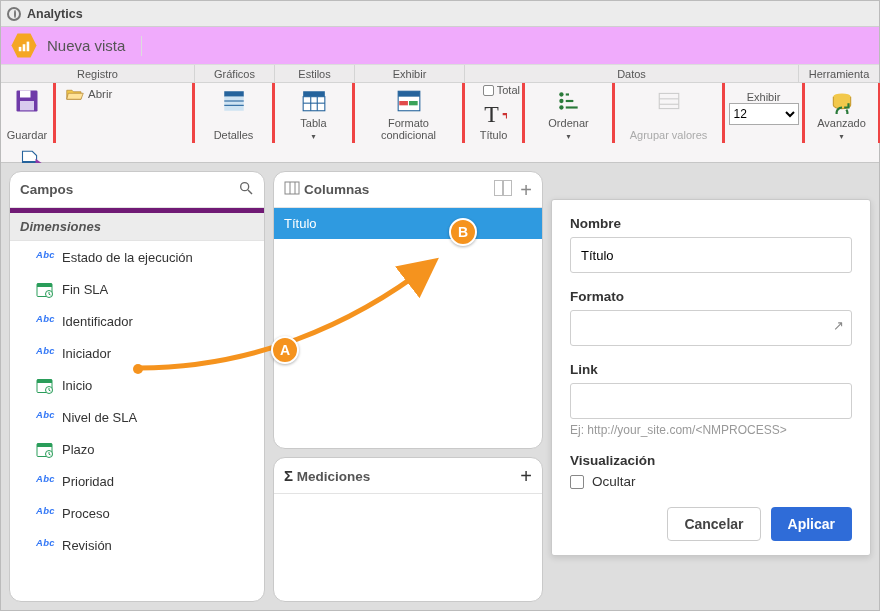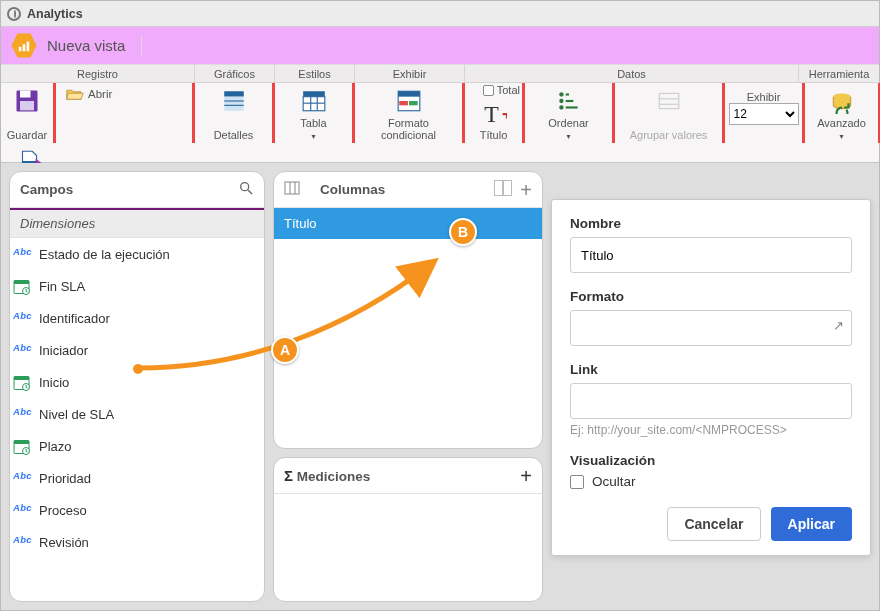--- a/index.html
+++ b/index.html
@@ -58,32 +58,32 @@
   .workspace{
     position:absolute; left:0; right:0; top:162px; bottom:0; background:#dedede;
     display:grid; grid-template-columns:256px 270px 1fr; gap:8px; padding:8px;
   }
 
   
   .panel{ background:#fff; border:1px solid #c9c9c9; border-radius:12px; display:flex; flex-direction:column; min-height:0;}
   .panelhead{ height:36px; display:flex; align-items:center; justify-content:space-between; padding:0 10px; border-bottom:1px solid #e3e3e3;}
   .panelhead .name{ font-weight:700; font-size:13.5px; color:#555;}
   .panelhead .search svg{width:16px;height:16px;stroke:#666;fill:none;}
-  .subhead{ background:#ececec; border-top:2px solid #701a75; border-bottom:1px solid #e3e3e3; padding:6px 10px; font-size:13px; font-style:italic; font-weight:400; color:#555;}
+  .subhead{ background:#ececec; border-top:5px solid #701a75; border-bottom:1px solid #e3e3e3; padding:6px 10px; font-size:13px; font-style:italic; font-weight:700; color:#555;}
   .fieldlist{ overflow:auto; flex:1;}
-  .field{ display:flex; align-items:center; gap:8px; padding:8px 3px; font-size:13px; color:#333; }
+  .field{ display:flex; align-items:center; gap:8px; padding:8px 26px; font-size:13px; color:#333; }
   .ico{ width:18px; height:16px; flex:none; display:inline-flex;}
   .ico-abc{ font-size:9.5px; color:#3478f6; font-weight:700; font-style:italic; letter-spacing:.3px;}
   .ico-cal svg{width:17px;height:17px;}
 
   
   .colstack{ display:flex; flex-direction:column; gap:8px; min-height:0;}
   .cols{ flex:0 0 278px; }
   .cols .panelhead{ gap:8px; }
-  .cols .panelhead .left{ display:flex; align-items:center; gap:20px;}
+  .cols .panelhead .left{ display:flex; align-items:center; gap:4px;}
   .cols .panelhead .btns{ display:flex; gap:8px; align-items:center;}
   .cols .panelhead .btn-icon{ color:#888; cursor:pointer;}
   .selrow{
     background:#2f9ae0; color:#fff; font-size:13px; padding:8px 10px;
   }
   .meds{ flex:1; }
   .sigma{ font-weight:700; font-size:15px;}
 
   
   .propcol{ position:relative; }

